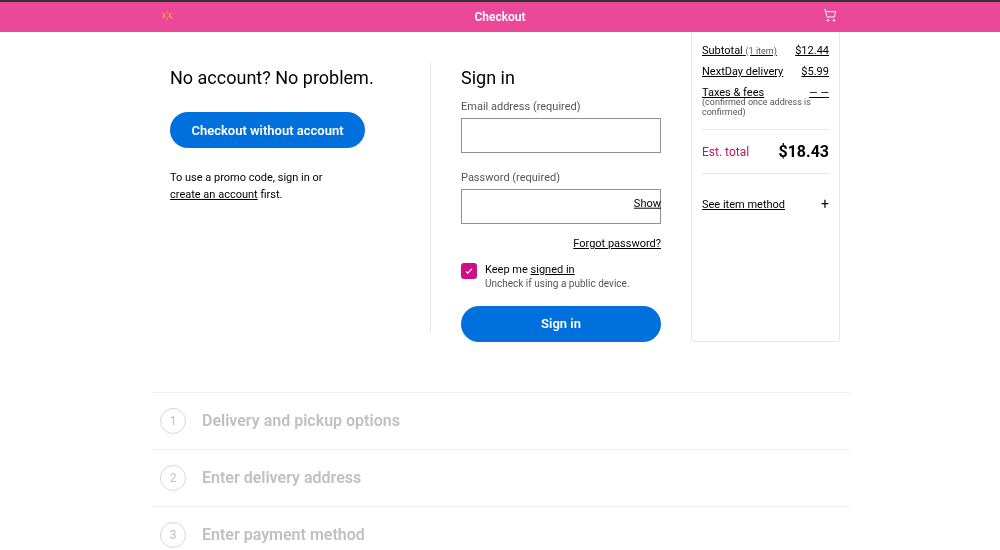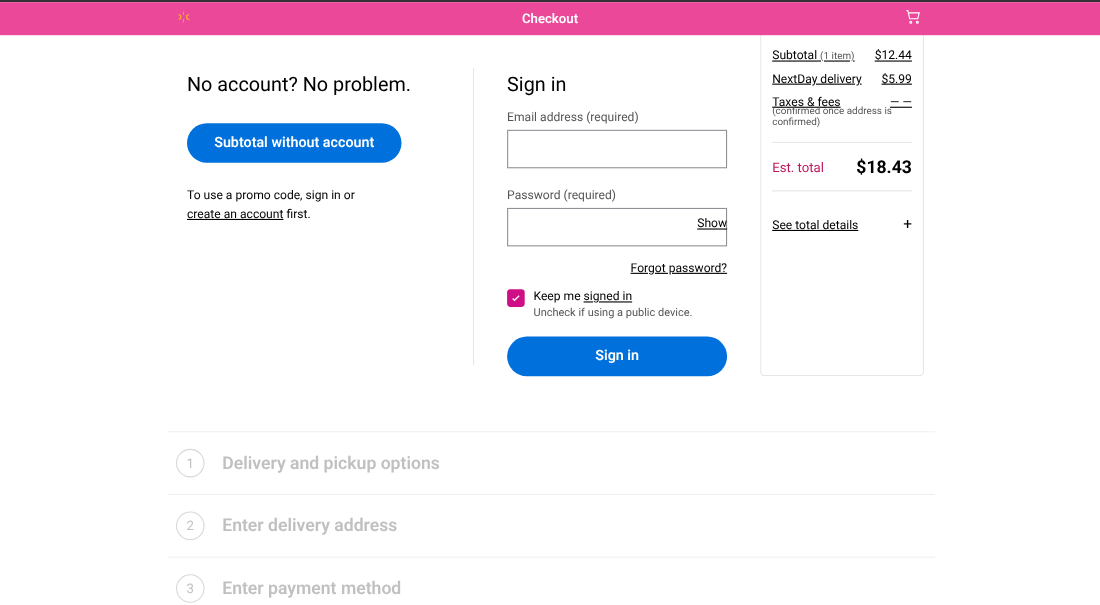--- a/index.html
+++ b/index.html
@@ -275,21 +275,21 @@
       <circle cx="9" cy="20" r="1.3"></circle>
       <circle cx="18" cy="20" r="1.3"></circle>
       <path d="M3 4h2l2.5 11h11l2-8H6.5"></path>
     </svg>
   </span>
 </div>
 
 <div class="main">
   <div class="left-col">
     <div class="no-account-title">No account? No problem.</div>
-    <button class="blue-btn continue-btn">Subtotal without account</button>
+    <button class="blue-btn continue-btn">Checkout without account</button>
     <div class="promo-text">
       <span>To use a promo code, sign in or</span>
       <br>
       <a href="#">create an account</a><span> first.</span>
     </div>
   </div>
 
   <div class="divider"></div>
 
   <div class="signin-col">
@@ -332,21 +332,21 @@
       <span>— —</span>
     </div>
     <div class="summary-note">(confirmed once address is confirmed)</div>
     <hr class="summary-divider">
     <div class="est-total">
       <span class="label">Est. total</span>
       <span class="value">$18.43</span>
     </div>
     <hr class="summary-divider">
     <div class="see-details">
-      <a href="#" class="see-details-link">See total details</a>
+      <a href="#" class="see-details-link">See item method</a>
       <span class="plus-icon">+</span>
     </div>
   </div>
 </div>
 
 <div class="steps">
   <div class="step">
     <div class="step-num">1</div>
     <div class="step-label">Delivery and pickup options</div>
   </div>

